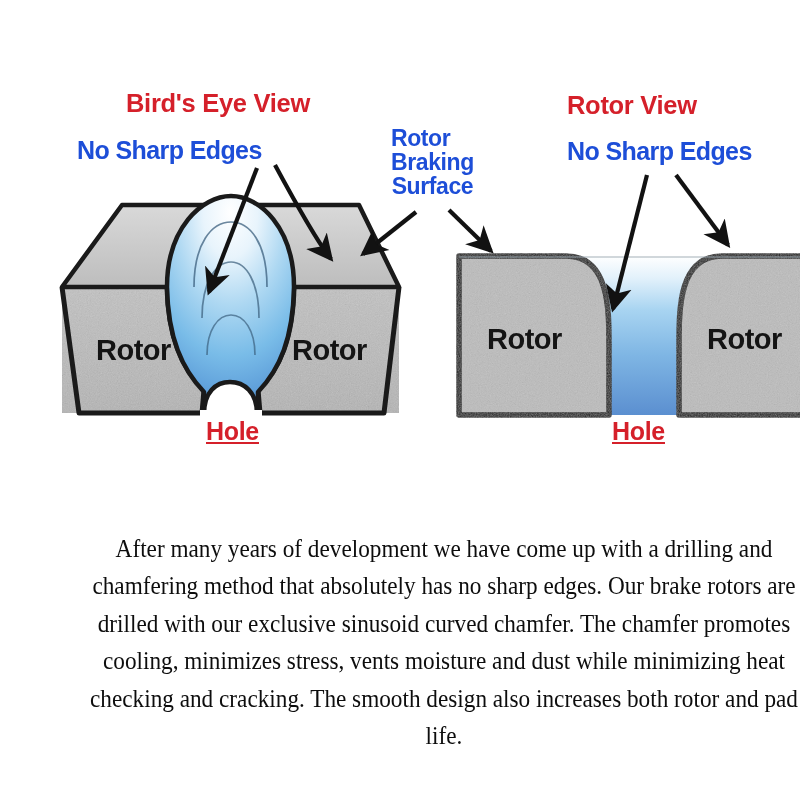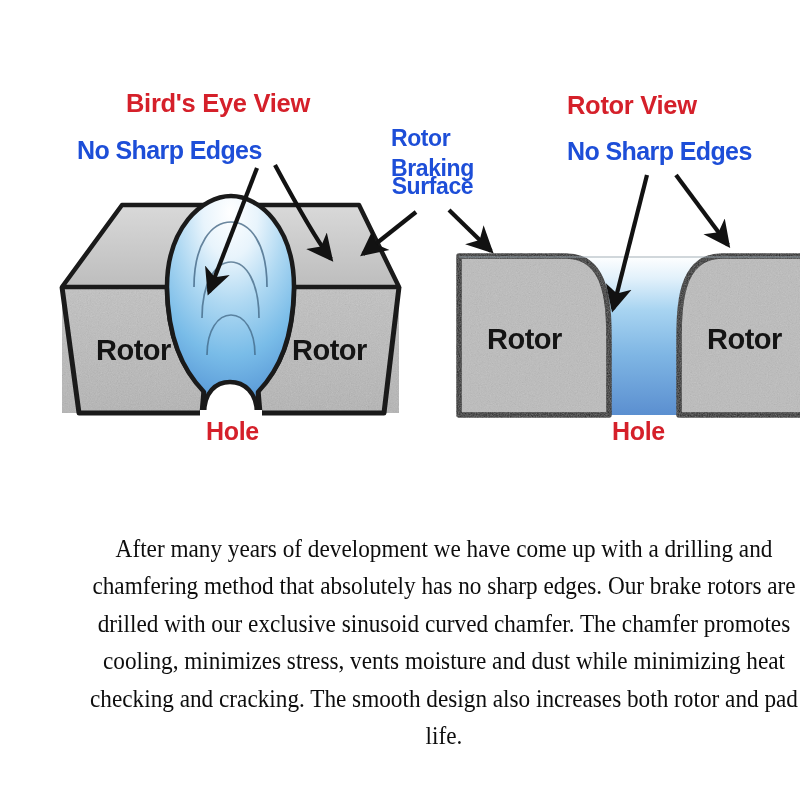--- a/index.html
+++ b/index.html
@@ -52,20 +52,21 @@
     letter-spacing: -0.6px;
   }
   .rbs {
     font-size: 23px;
     line-height: 1.04;
     letter-spacing: -0.4px;
   }
   .hole-lbl {
     font-size: 25px;
     letter-spacing: -0.3px;
+    text-decoration: underline;
   }
   .rotor-lbl {
     position: absolute;
     font-family: "Liberation Sans", sans-serif;
     font-weight: bold;
     font-size: 29px;
     color: #141414;
     white-space: pre;
     letter-spacing: -0.5px;
   }
@@ -209,21 +210,21 @@
       <line x1="632" y1="175" x2="684" y2="245" stroke="#121212" stroke-width="4.2" marker-end="url(#arrowHead)"></line>
     </g>
   </svg>
 
   <div class="lbl lbl-red view-title" style="left:82px; top:90px;">Bird's Eye View</div>
 
   <div class="lbl lbl-black nse" style="left:33px; top:138px;">No Sharp Edges</div>
 
   <div style="position:absolute; left:347px; top:127px; text-align:left;">
     <div class="lbl lbl-black rbs" style="position:relative; left:0; top:0;">Rotor</div>
-    <div class="lbl lbl-black rbs" style="position:relative; left:0; top:6px;">Braking</div>
+    <div class="lbl lbl-black rbs" style="position:relative; left:0; top:0;">Braking</div>
     <div class="lbl lbl-black rbs" style="position:relative; left:0; top:0;text-align:center;">Surface</div>
   </div>
 
   <div class="rotor-lbl" style="left:52px; top:334px;">Rotor</div>
 
   <div class="rotor-lbl" style="left:248px; top:334px;">Rotor</div>
 
   <div class="lbl lbl-red hole-lbl" style="left:162px; top:419px;">Hole</div>
 
   <div class="lbl lbl-red view-title" style="left:523px; top:92px;">Rotor View</div>

